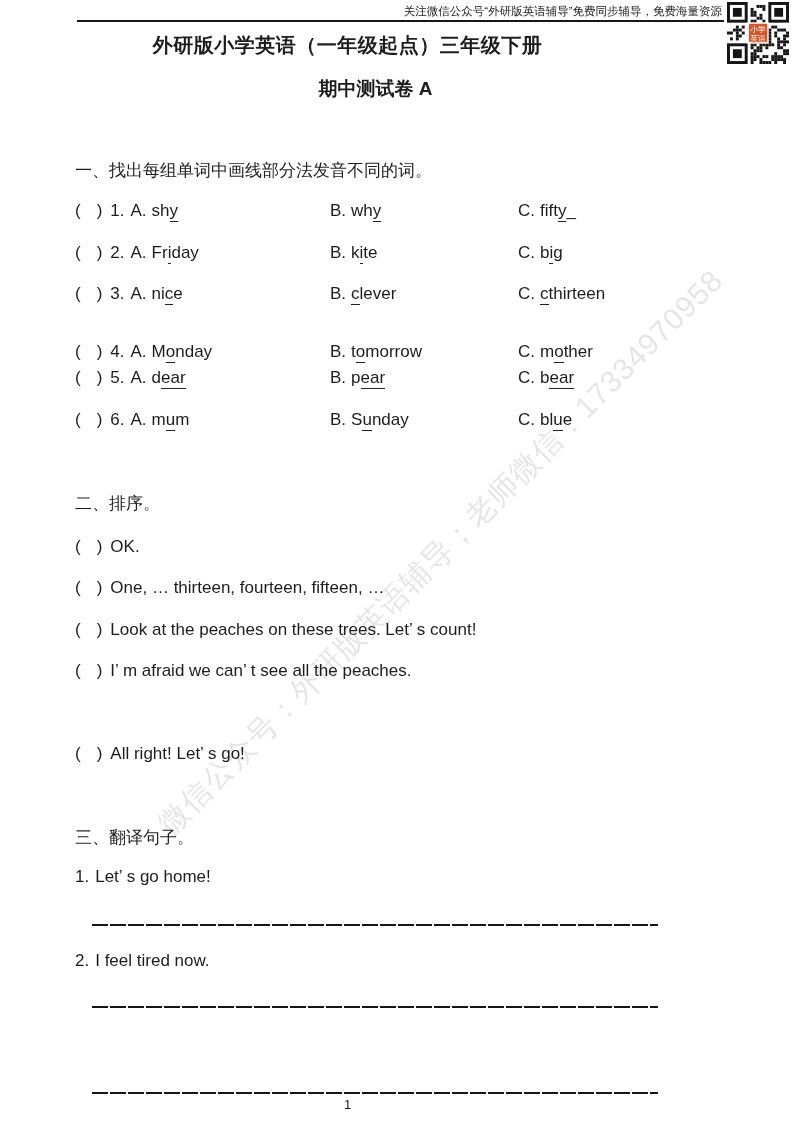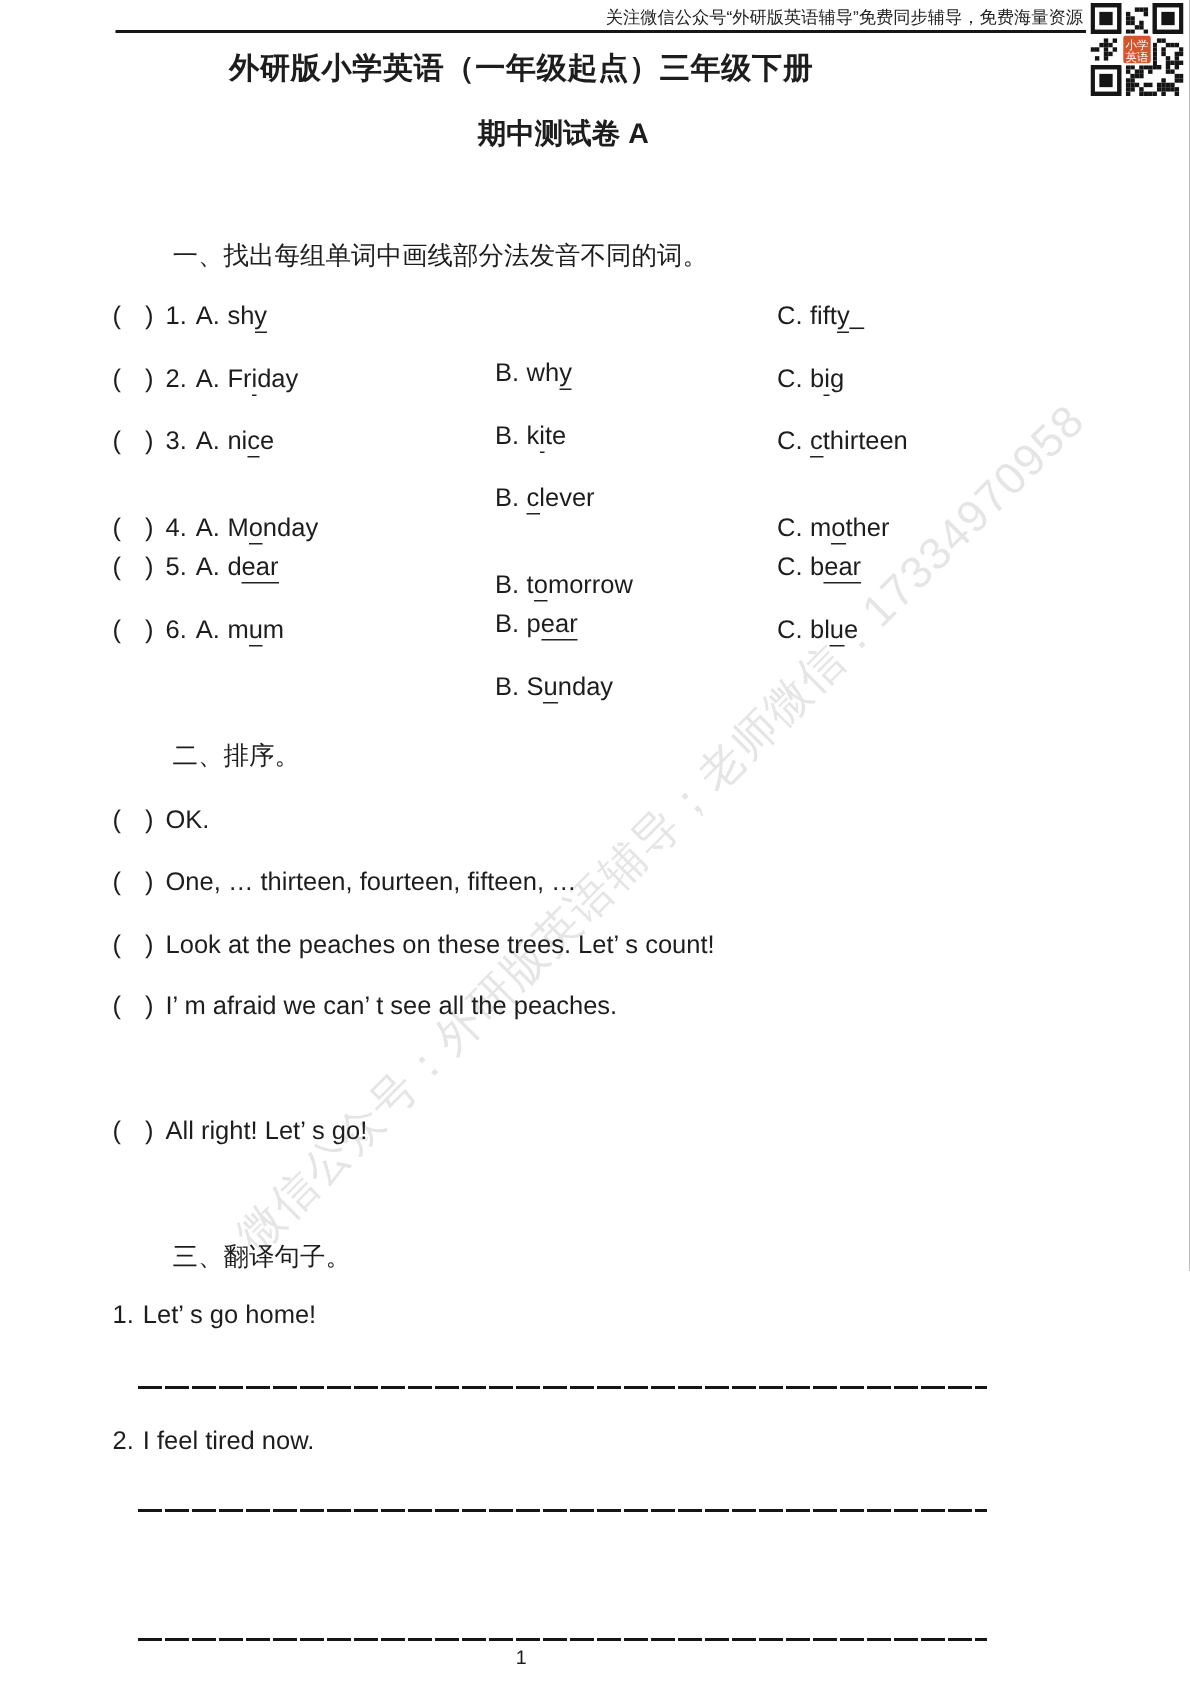--- a/index.html
+++ b/index.html
@@ -8,27 +8,27 @@
     font-family:"Liberation Sans","DejaVu Sans",sans-serif;color:#1d1d1d;
     overflow:hidden;margin:0 auto;
   }
   .abs{position:absolute;}
   .center{left:0;width:695px;text-align:center;}
   .hdr{top:4px;left:0;width:722px;text-align:right;font-size:11.5px;color:#222;}
   .hdr-rule{top:20px;left:77px;width:647px;height:2px;background:#161616;}
   .qr{top:2px;left:727px;width:62px;height:62px;}
   .title{top:32px;font-size:20px;font-weight:bold;letter-spacing:0.5px;}
   .subtitle{top:76px;font-size:19px;font-weight:bold;margin-left:28px;}
-  .sec-h{font-size:17px;left:75px;margin-left:40px;}
+  .sec-h{font-size:17px;left:75px;}
   .row{left:75px;height:26px;line-height:26px;font-size:17px;white-space:nowrap;}
   .slot .gap{display:inline-block;width:16px;}
   .slot{margin-right:8px;}
   .num{margin-right:6px;}
   .lab{margin-right:5px;}
-  .colb{position:absolute;left:255px;margin-top:38px;}
+  .colb{position:absolute;left:255px;}
   .colc{position:absolute;left:443px;}
   .u{border-bottom:1.5px solid #222;padding-bottom:1px;}
   .ans-line{
     left:92px;width:566px;height:17px;
     background:repeating-linear-gradient(90deg,#161616 0 16px,rgba(0,0,0,0) 16px 18px);
     background-size:100% 2px;background-position:0 100%;background-repeat:no-repeat;
   }
   .pageno{top:1097px;font-size:13px;}
   .wm{
     top:553px;left:58px;width:724px;text-align:center;white-space:nowrap;

